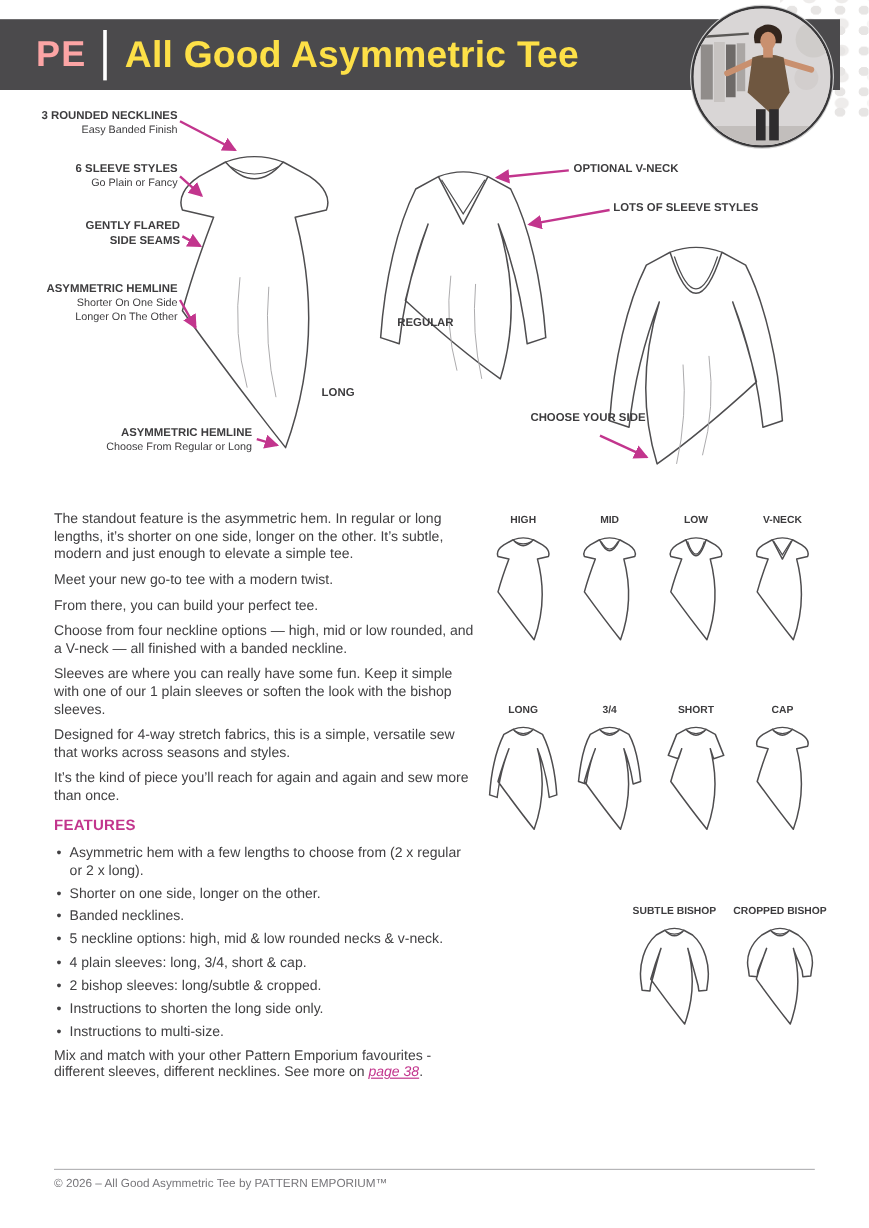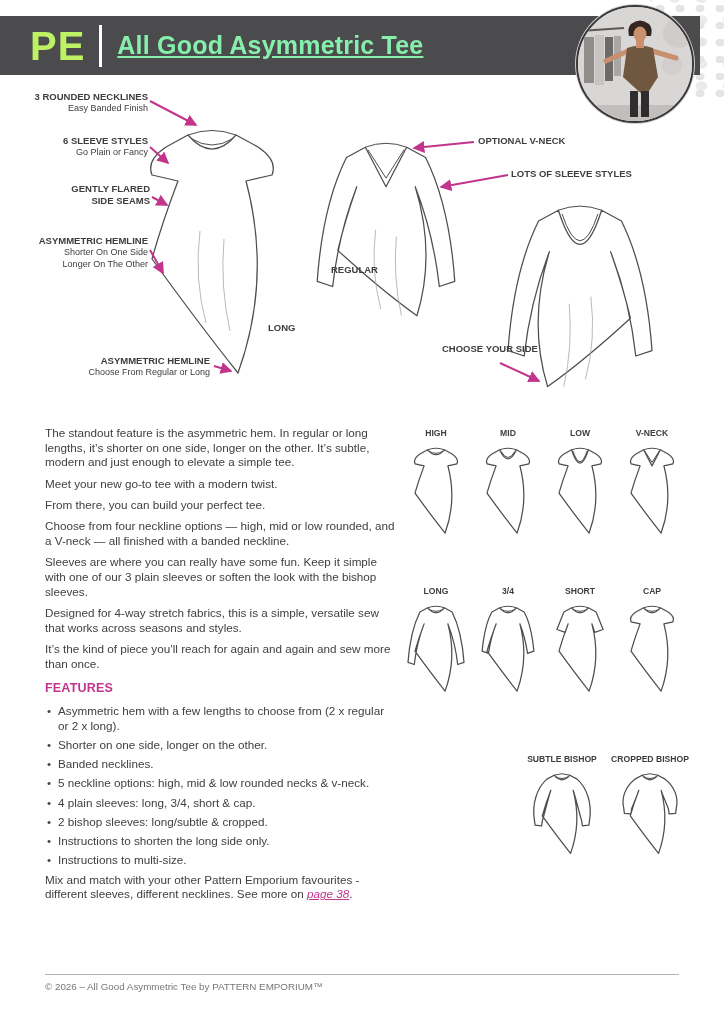--- a/index.html
+++ b/index.html
@@ -2,23 +2,23 @@
 <html><head>
 <meta charset="utf-8">
 <style>
   html,body{margin:0;padding:0;background:#fff;}
   .page{position:relative;width:724px;height:1023px;background:#fff;overflow:hidden;
         font-family:"Liberation Sans",sans-serif;color:#414042;}
 
   
   .header-bar{position:absolute;top:16px;left:0;width:700px;height:59px;background:#4b4a4c;
               display:flex;align-items:center;z-index:2;}
-  .logo{color:#bef264;font-size:40px;font-weight:700;margin-left:30px;line-height:1;letter-spacing:1px;}
+  .logo{color:#fca5a5;font-size:30px;font-weight:700;margin-left:30px;line-height:1;letter-spacing:1px;}
   .logo-sep{width:3px;height:42px;background:#fff;margin:0 15px 0 14px;}
-  .doc-title{color:#86efac;font-size:25px;font-weight:700;letter-spacing:.2px;white-space:nowrap;text-decoration:underline;}
+  .doc-title{color:#fde047;font-size:31px;font-weight:700;letter-spacing:.2px;white-space:nowrap;}
   .corner-pattern{position:absolute;top:0;right:0;width:74px;height:100px;opacity:.55;z-index:1;
      background-image:radial-gradient(#d4d0ce 30%,transparent 34%),radial-gradient(#e0dcda 28%,transparent 33%);
      background-size:20px 17px,27px 22px;background-position:0 0,11px 9px;}
   .photo{position:absolute;top:5px;left:576px;width:114px;height:114px;border-radius:50%;overflow:hidden;
          border:2px solid #39383a;box-shadow:0 0 0 1px #cfcfcf;z-index:3;background:#d9d6d6;}
   .photo svg{display:block;width:100%;height:100%;}
 
   
   .diagram{position:absolute;top:85px;left:0;width:724px;height:345px;z-index:1;}
   .tee-holder{position:absolute;}
@@ -173,21 +173,21 @@
     </div>
     <div class="ilabel" style="left:331px;top:179px">REGULAR</div>
     <div class="ilabel" style="left:268px;top:237px">LONG</div>
   </div>
 
   <div class="copy">
     <p>The standout feature is the asymmetric hem. In regular or long lengths, it’s shorter on one side, longer on the other. It’s subtle, modern and just enough to elevate a simple tee.</p>
     <p>Meet your new go-to tee with a modern twist.</p>
     <p>From there, you can build your perfect tee.</p>
     <p>Choose from four neckline options — high, mid or low rounded, and a V-neck — all finished with a banded neckline.</p>
-    <p>Sleeves are where you can really have some fun. Keep it simple with one of our 3 plain sleeves or soften the look with the bishop sleeves.</p>
+    <p>Sleeves are where you can really have some fun. Keep it simple with one of our 1 plain sleeves or soften the look with the bishop sleeves.</p>
     <p>Designed for 4-way stretch fabrics, this is a simple, versatile sew that works across seasons and styles.</p>
     <p>It’s the kind of piece you’ll reach for again and again and sew more than once.</p>
 
     <h3>FEATURES</h3>
     <ul>
       <li>Asymmetric hem with a few lengths to choose from (2 x regular or 2 x long).</li>
       <li>Shorter on one side, longer on the other.</li>
       <li>Banded necklines.</li>
       <li>5 neckline options: high, mid &amp; low rounded necks &amp; v-neck.</li>
       <li>4 plain sleeves: long, 3/4, short &amp; cap.</li>

